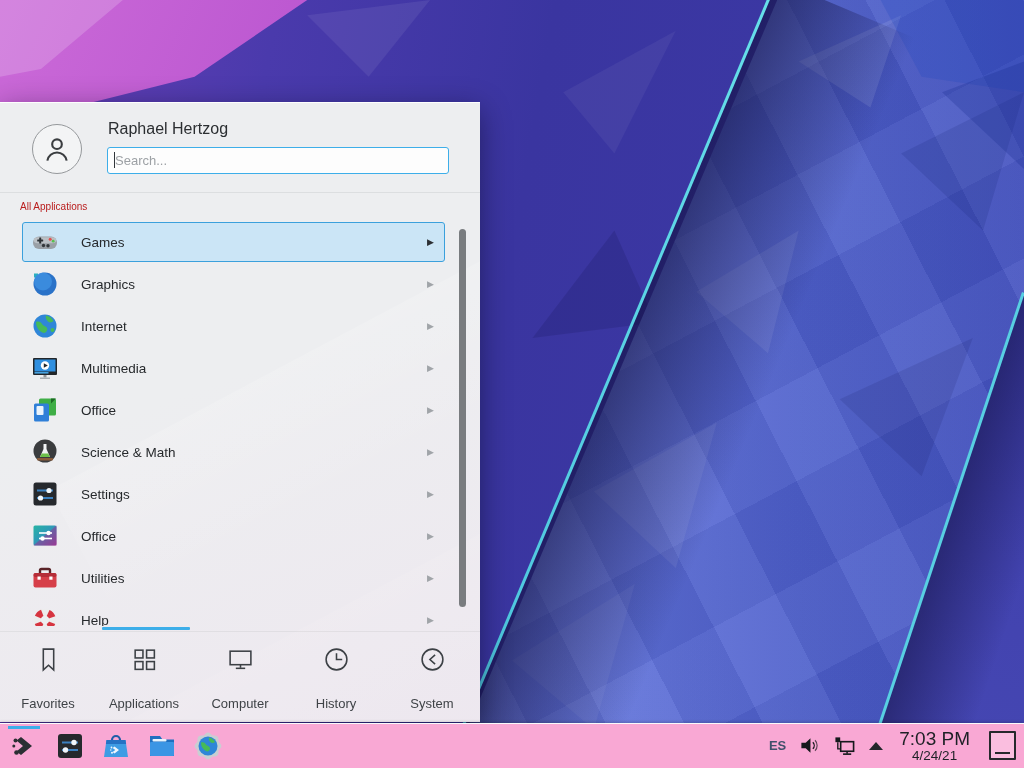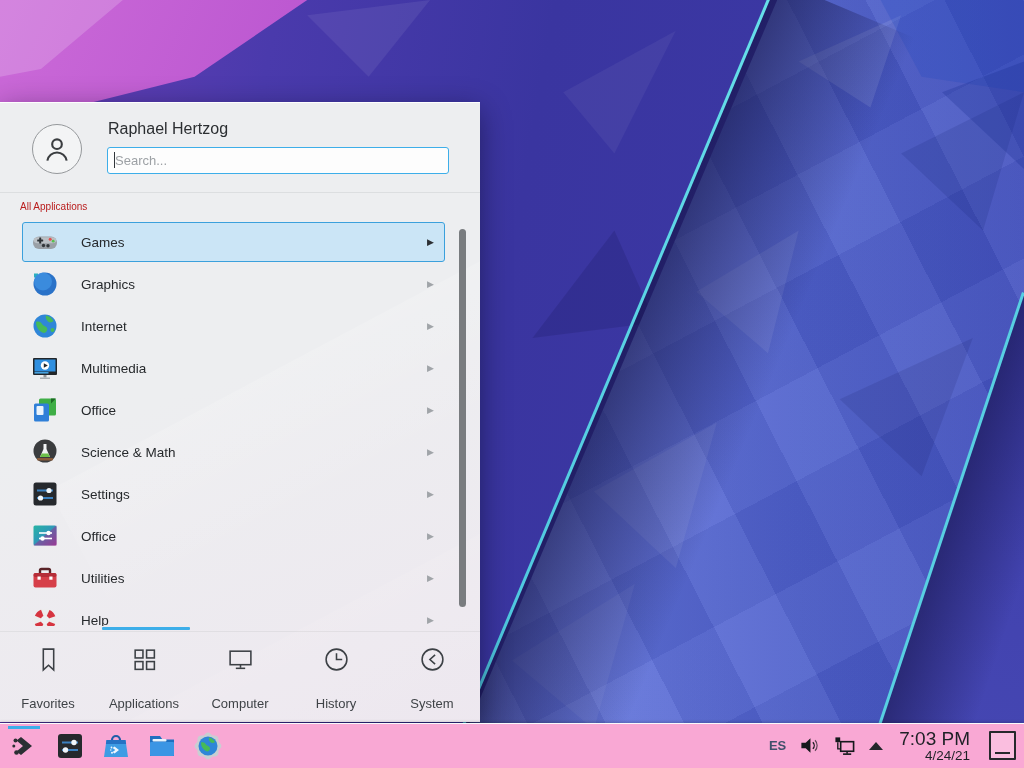--- a/index.html
+++ b/index.html
@@ -96,21 +96,21 @@
   .task-app { position:relative; width:32px; height:42px;
     display:flex; align-items:center; justify-content:center; }
   .task-app svg { width:30px; height:30px; }
   .active-bar { position:absolute; left:0; top:1px; width:32px; height:3px; background:#3daee9; }
 
   .tray { margin-left:auto; display:flex; align-items:center; gap:13px; padding-right:8px; }
   .kb-layout { font-size:13px; font-weight:bold; color:#41506b; }
   .tray svg { display:block; }
   .expand-arrow { width:0; height:0; border-left:7px solid transparent;
     border-right:7px solid transparent; border-bottom:8px solid #23262a; }
-  .clock { display:flex; flex-direction:column; align-items:flex-end; line-height:1.02;
+  .clock { display:flex; flex-direction:column; align-items:center; line-height:1.02;
     color:#1e2126; margin-left:3px; }
   .clock-time { font-size:19px; }
   .clock-date { font-size:13.5px; }
   .show-desktop { width:27px; height:29px; border:2px solid #26292c; border-radius:1px;
     margin-left:6px; position:relative; background:rgba(255,255,255,0.25); }
   .show-desktop::after { content:""; position:absolute; left:4px; right:4px; bottom:4px;
     height:2px; background:#26292c; }
 </style>
 </head>
 <body>

